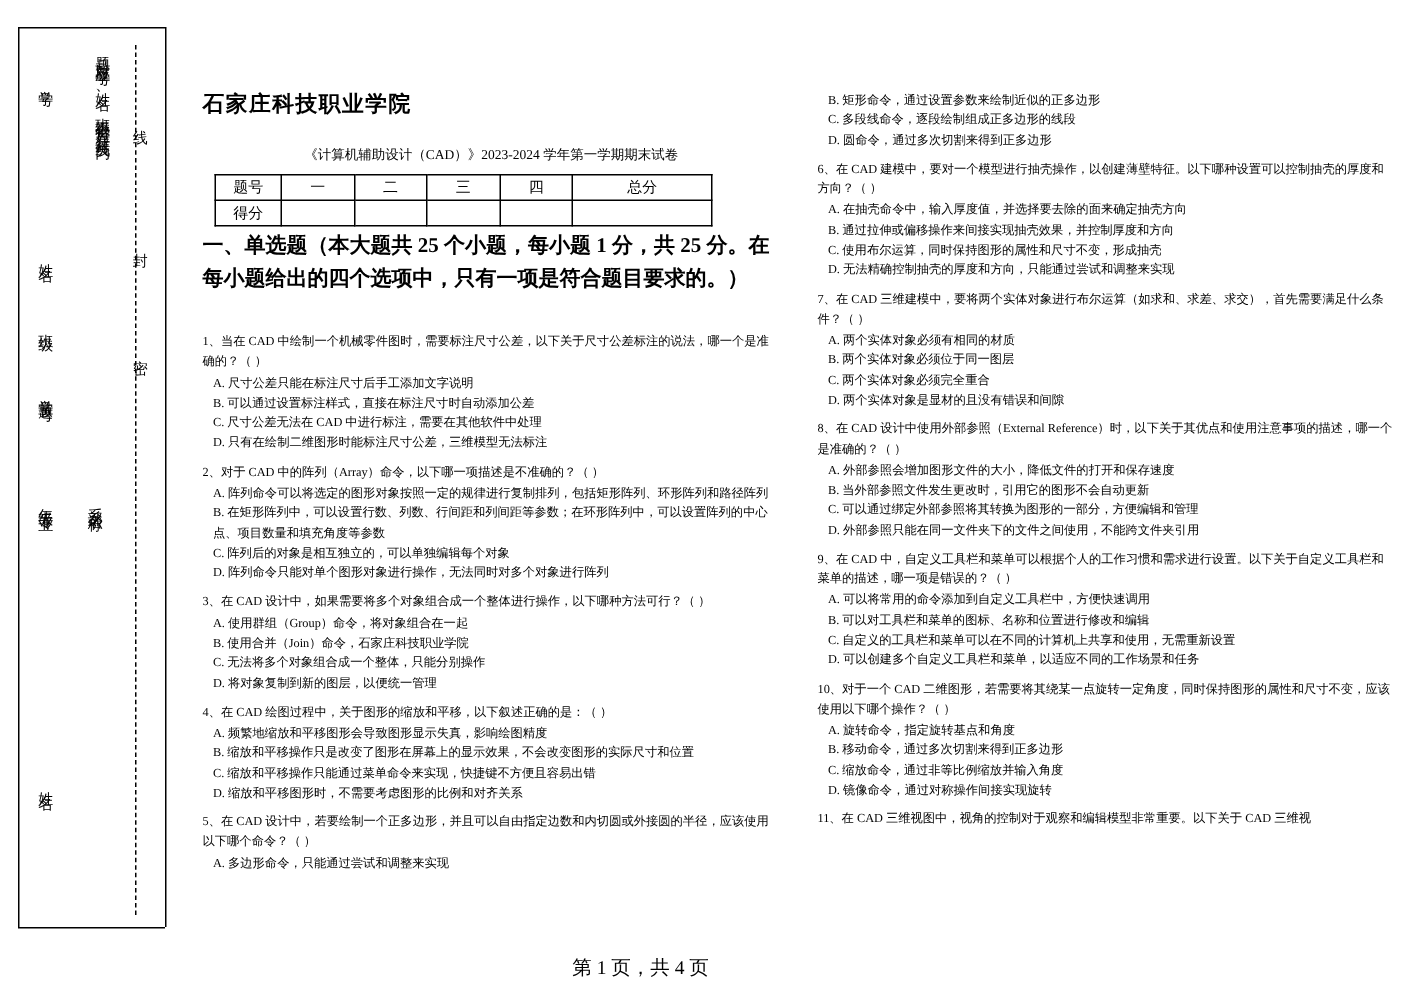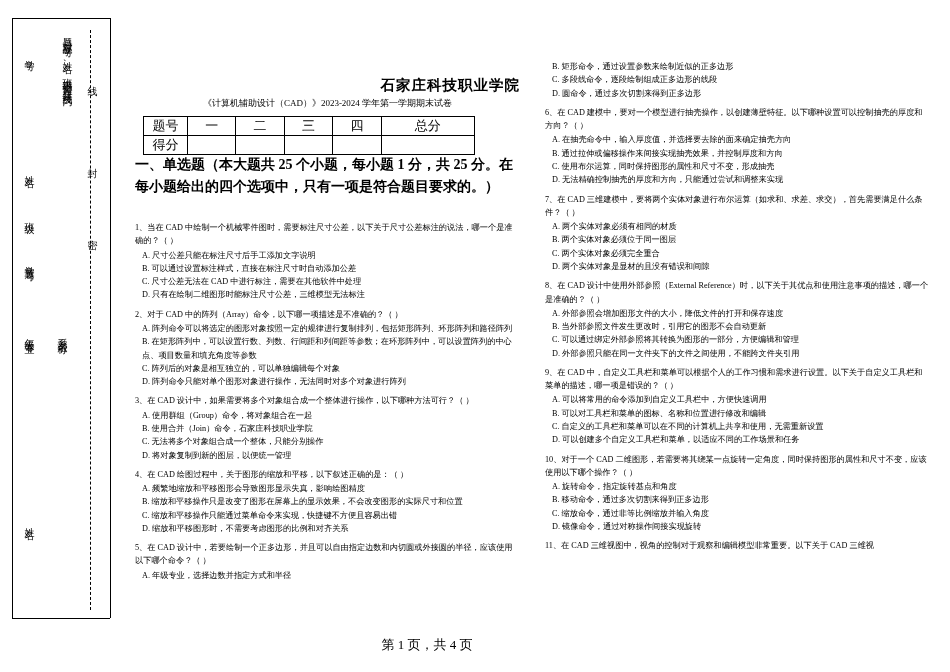--- a/index.html
+++ b/index.html
@@ -66,42 +66,42 @@
 
   
   .content {
     position: absolute;
     left: 125px; top: 0;
     width: 812px; height: 672px;
   }
 
   .school-title {
     position: absolute;
-    left: 10px; top: 76px;
-    width: 385px;
-    text-align: right;
+    left: 10px; top: 60px;
+    width: 385px;
+    text-align: left;
     font-size: 14.5px;
     font-weight: bold;
     font-family: "Liberation Serif", serif;
     letter-spacing: 1px;
   }
   .exam-sub {
     position: absolute;
     left: 10px; top: 97px;
     width: 385px;
     text-align: center;
     font-size: 9px;
   }
 
   table.score {
     position: absolute;
     left: 18px; top: 116px;
     border-collapse: collapse;
     width: 332px;
-    font-size: 13px;
+    font-size: 10px;
   }
   table.score td {
     border: 1px solid #000;
     height: 17px;
     text-align: center;
     padding: 0;
   }
   table.score td.head { width: 44px; }
 
   .qsec {
@@ -221,21 +221,21 @@
       <div>
         <p class="q">4、在 CAD 绘图过程中，关于图形的缩放和平移，以下叙述正确的是：（ ）</p>
         <p class="opt">A. 频繁地缩放和平移图形会导致图形显示失真，影响绘图精度</p>
         <p class="opt">B. 缩放和平移操作只是改变了图形在屏幕上的显示效果，不会改变图形的实际尺寸和位置</p>
         <p class="opt">C. 缩放和平移操作只能通过菜单命令来实现，快捷键不方便且容易出错</p>
         <p class="opt">D. 缩放和平移图形时，不需要考虑图形的比例和对齐关系</p>
       </div>
       <div class="blockgap"></div>
       <div>
         <p class="q">5、在 CAD 设计中，若要绘制一个正多边形，并且可以自由指定边数和内切圆或外接圆的半径，应该使用以下哪个命令？（ ）</p>
-        <p class="opt">A. 年级专业，选择边数并指定方式和半径</p>
+        <p class="opt">A. 多边形命令，只能通过尝试和调整来实现</p>
       </div>
     </div>
 
     <div class="body-right">
       <div>
         <p class="opt">B. 矩形命令，通过设置参数来绘制近似的正多边形</p>
         <p class="opt">C. 多段线命令，逐段绘制组成正多边形的线段</p>
         <p class="opt">D. 圆命令，通过多次切割来得到正多边形</p>
       </div>
       <div class="blockgap"></div>

